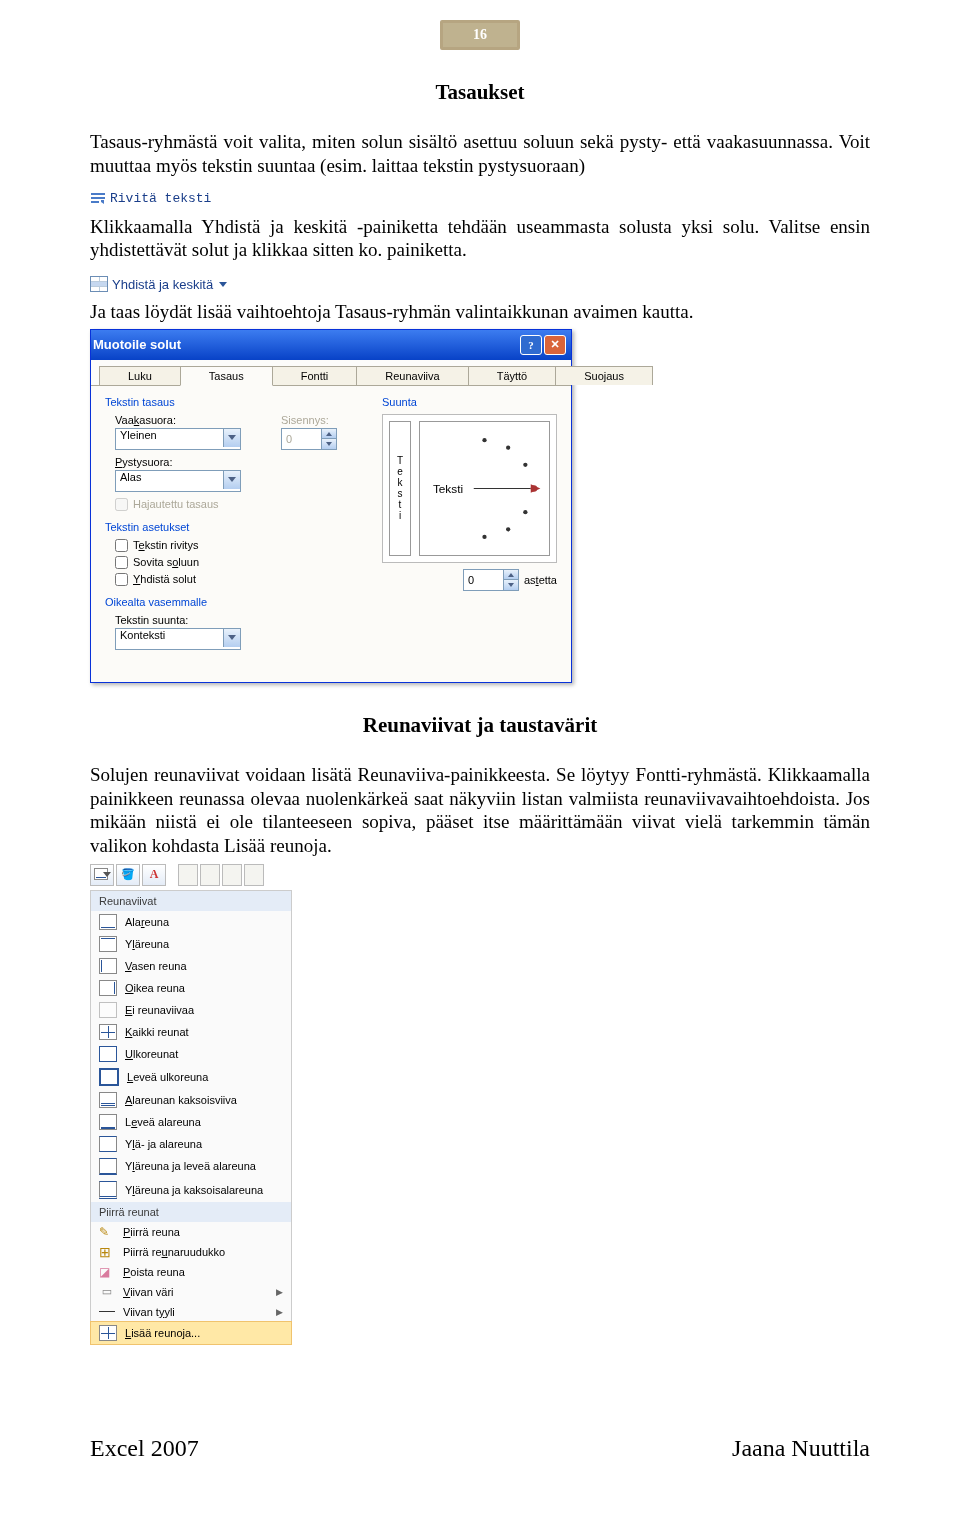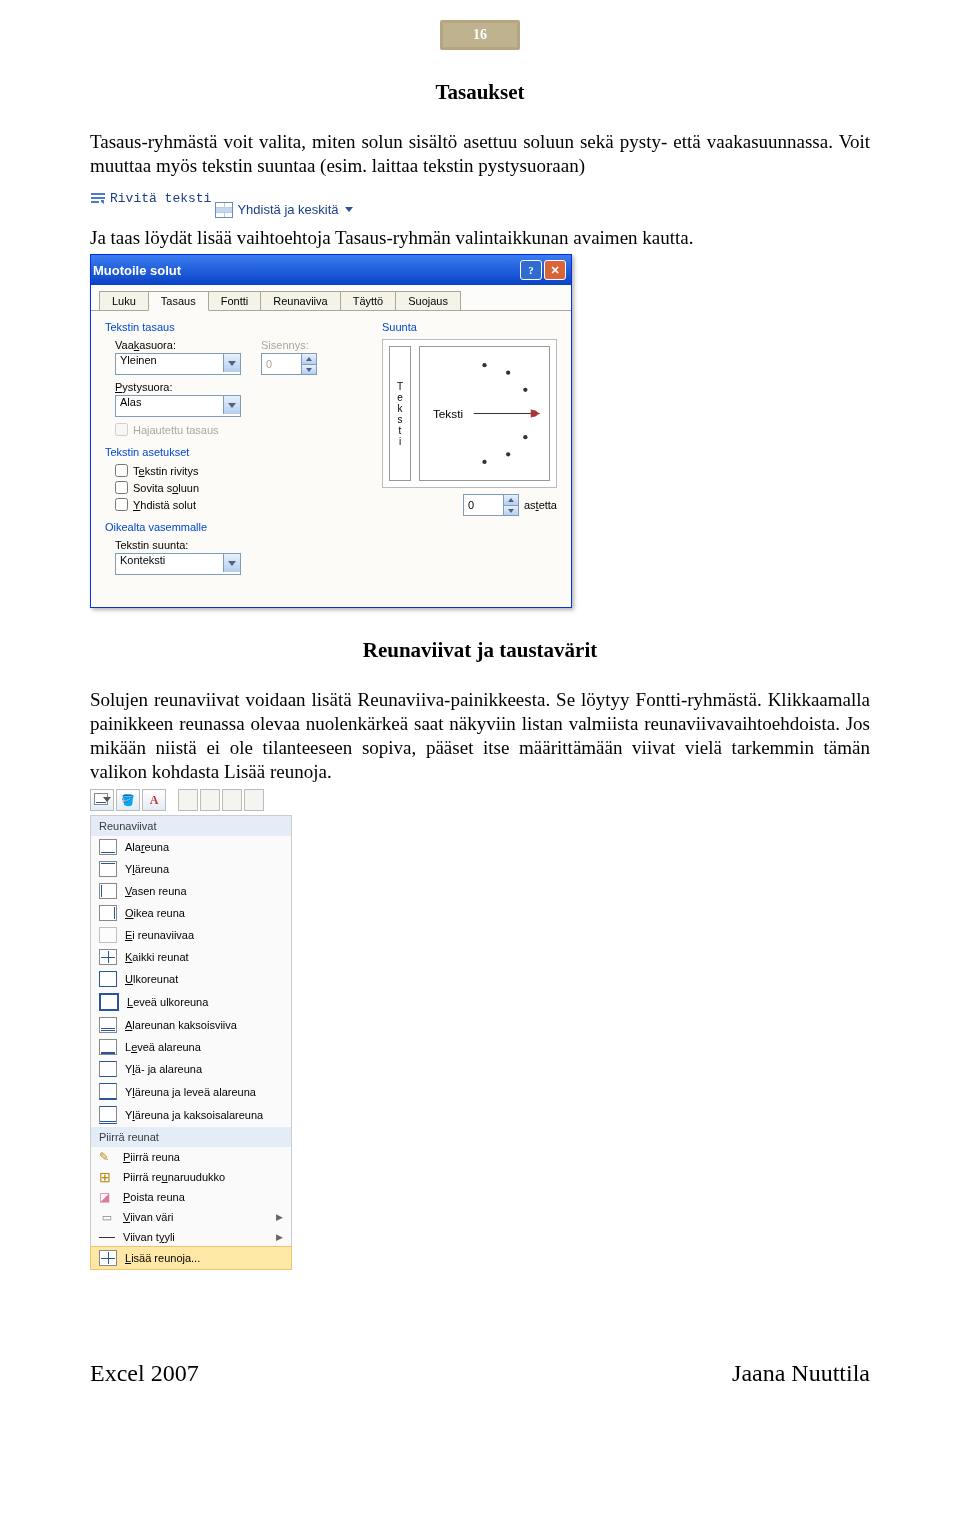--- a/index.html
+++ b/index.html
@@ -16,21 +16,21 @@
 .yhd .ic .r:last-child{border-bottom:none}
 .yhd .ic .c{flex:1;border-right:1px solid #bcd}
 .yhd .ic .c:last-child{border-right:none}
 .tri{width:0;height:0;border-left:4px solid transparent;border-right:4px solid transparent;border-top:5px solid #2a5599;margin-left:2px}
 .dialog{width:480px;font-family:Tahoma,sans-serif;font-size:11px;background:#ece9d8;border:1px solid #0831d9;box-shadow:2px 2px 4px rgba(0,0,0,.3)}
 .titlebar{background:linear-gradient(#3c7cf0,#0842c7);color:#fff;display:flex;align-items:center;justify-content:space-between;padding:5px 5px 5px 2px;font-weight:bold;font-size:13px}
 .tbtns{display:flex;gap:2px}
 .tbtns span{width:20px;height:18px;background:#d9643a;border:1px solid #fff;border-radius:3px;display:flex;align-items:center;justify-content:center;color:#fff;font-size:11px;font-weight:bold}
 .tbtns .help{background:#2f6bd0;font-family:serif}
 .tabs{display:flex;background:#fcfcfa;padding:6px 8px 0;border-bottom:1px solid #aca899;gap:0}
-.tab{padding:3px 12px;background:#f5f2e7;border:1px solid #aca899;border-bottom:none;margin-right:-1px;position:relative}
+.tab{padding:3px 28px;background:#f5f2e7;border:1px solid #aca899;border-bottom:none;margin-right:-1px;position:relative}
 .tab.active{background:#fcfbf8;z-index:1;border-bottom:1px solid #fcfbf8;margin-bottom:-1px}
 .dlgbody{background:#fcfbf8;padding:10px 14px 22px;display:flex;gap:18px}
 .left{flex:1}
 .right{width:175px}
 .grp{margin-bottom:10px}
 .gt{color:#0046d5;margin-bottom:6px}
 .sub{margin-left:10px;margin-bottom:6px}
 .lbl{margin-bottom:2px}
 .sel{width:120px;height:20px;border:1px solid #7f9db9;background:#fff;display:flex;align-items:flex-start;justify-content:space-between;padding:0 0 0 4px;font-size:11px}
 .dd{width:16px;height:18px;background:linear-gradient(#e8f1fb,#b4cef0);border-left:1px solid #7f9db9;display:flex;align-items:center;justify-content:center}
@@ -98,20 +98,21 @@
   <div class="rivita">
     <svg viewBox="0 0 16 16">
         <rect x="1" y="2" width="14" height="2" fill="#4a7bc8"></rect>
         <rect x="1" y="6" width="14" height="2" fill="#4a7bc8"></rect>
         <rect x="1" y="10" width="8" height="2" fill="#4a7bc8"></rect>
         <path d="M11 9 h3 v4 l-3 -2 z" fill="#4a7bc8"></path>
       </svg>
     <span>Rivitä teksti</span>
   </div>
 
+  <p>Klikkaamalla Yhdistä ja keskitä -painiketta tehdään useammasta solusta yksi solu. Valitse ensin yhdistettävät solut ja klikkaa sitten ko. painiketta.</p>
 
   <div class="yhd">
     <span class="ic">
       <span class="r">
           <span class="c"></span>
           <span class="c"></span>
         </span>
       <span class="r" style="background:#c6d8f0"></span>
       <span class="r">
           <span class="c"></span>
@@ -138,21 +139,21 @@
       <div class="tab active">Tasaus</div>
       <div class="tab">Fontti</div>
       <div class="tab">Reunaviiva</div>
       <div class="tab">Täyttö</div>
       <div class="tab">Suojaus</div>
     </div>
     <div class="dlgbody">
       <div class="left">
         <div class="grp">
           <div class="gt">Tekstin tasaus</div>
-          <div style="display:flex;gap:10px">
+          <div style="display:flex;gap:30px">
             <div class="sub">
               <div class="lbl"><span>Vaa<u>k</u>asuora:</span></div>
               <div class="sel">
                   <span>Yleinen</span>
                   <span class="dd"></span>
                 </div>
             </div>
             <div class="sub">
               <div class="lbl dis" style="color:#aca899">Sisennys:</div>
               <div class="spin dis">

